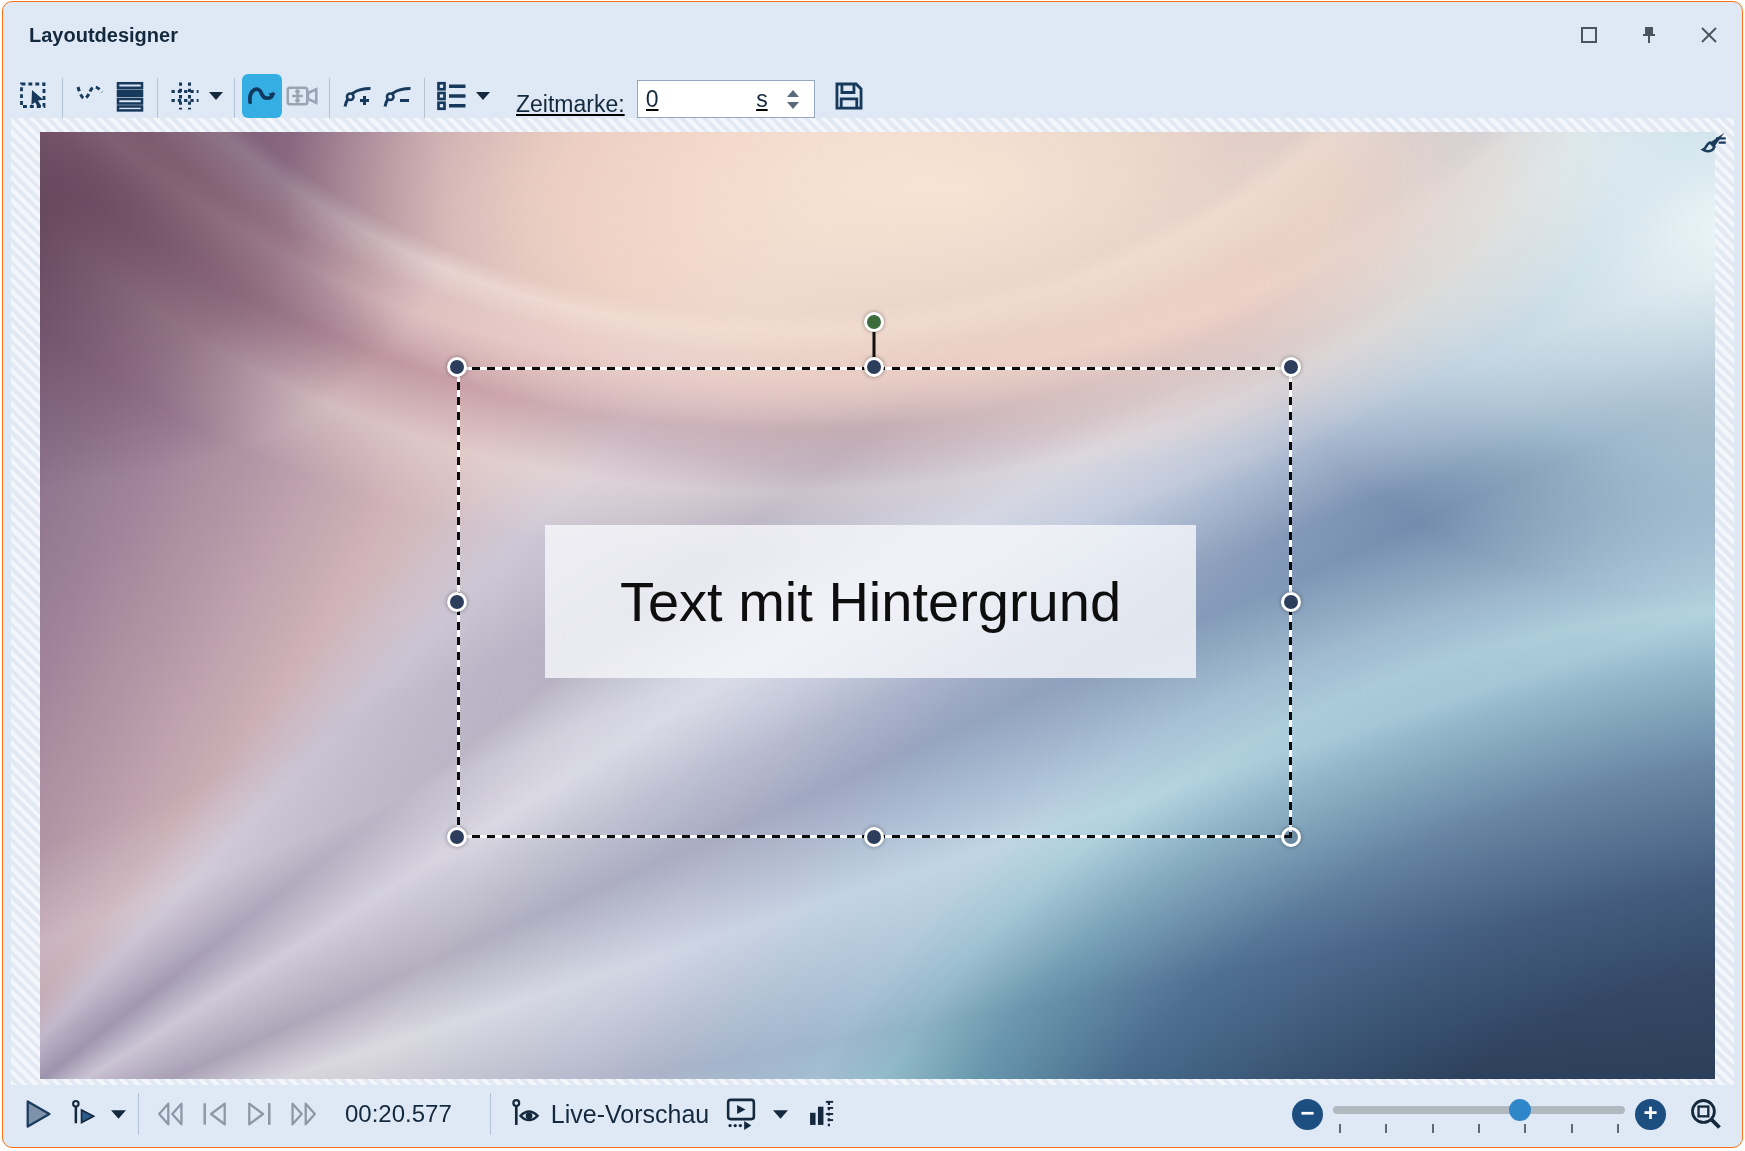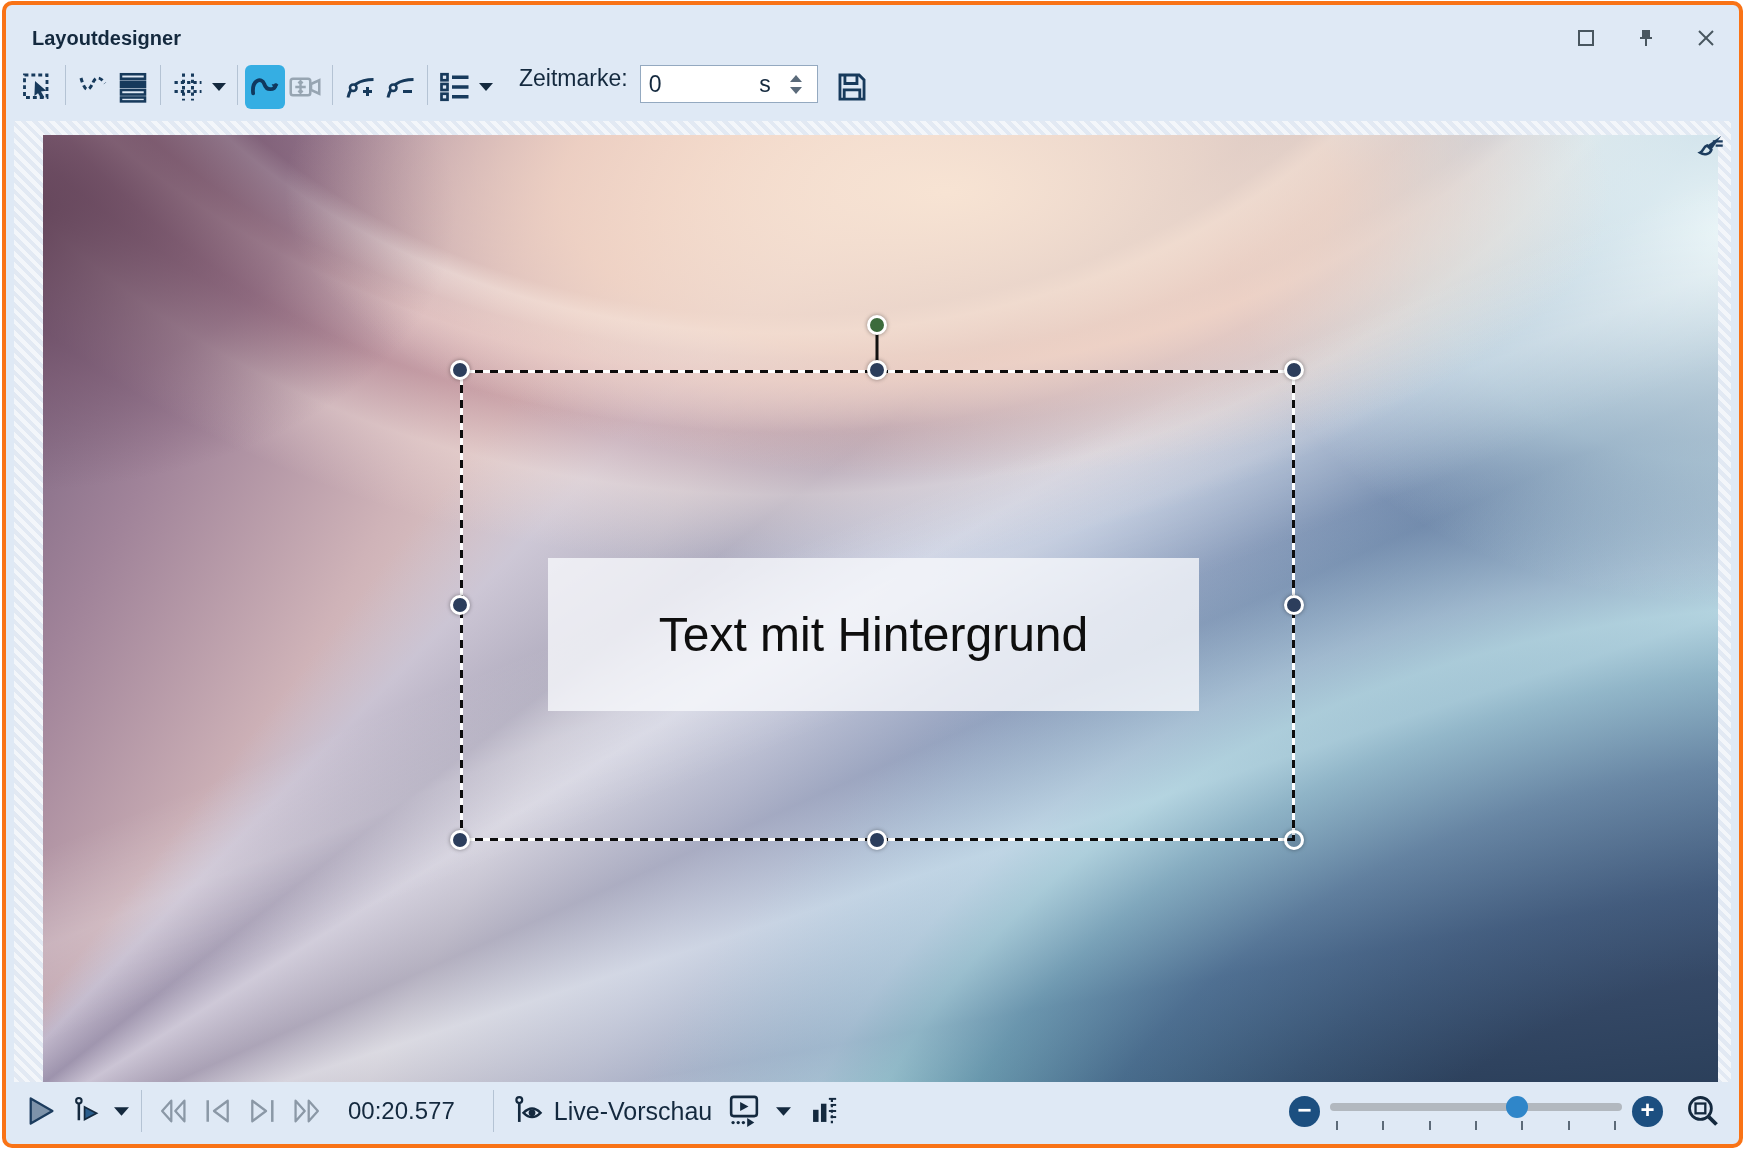--- a/index.html
+++ b/index.html
@@ -1,35 +1,35 @@
 <!DOCTYPE html>
 <html><head>
 <meta charset="utf-8">
 <style>
   * { margin:0; padding:0; box-sizing:border-box; }
   html,body { width:1745px; height:1151px; background:#fff; font-family:"Liberation Sans", sans-serif; overflow:hidden; }
 
   .window {
     position:absolute; inset:1px 2px 3px 2px;
     background:#dfe9f5;
-    border:4px solid #f97316;
+    border:1px solid #f97316;
     border-radius:10px;
     overflow:hidden;
     padding-left:40px;
   }
 
   
   .titlebar { position:absolute; top:0; left:0; right:0; height:62px; }
   .title { position:absolute; left:26px; top:22px; font-size:20px; font-weight:bold; color:#14293e; }
   .win-controls { position:absolute; right:18px; top:18px; display:flex; gap:30px; }
   .win-btn { width:30px; height:30px; display:flex; align-items:center; justify-content:center; cursor:pointer; }
   .win-btn svg { stroke:#49565f; stroke-width:2; fill:none; }
 
   
-  .toolbar { position:absolute; top:60px; left:12px; right:12px; height:56px; display:flex; align-items:flex-start; }
+  .toolbar { position:absolute; top:60px; left:12px; right:12px; height:56px; display:flex; align-items:flex-end;text-decoration:underline; }
   .tb-btn { width:40px; height:44px; display:flex; align-items:center; justify-content:center; border-radius:6px; flex:0 0 auto; }
   .tb-btn.active { background:#35aee3; }
   .tb-btn svg { stroke:#173a5c; fill:none; stroke-width:1.7; }
   .tb-btn.disabled svg { stroke:#97a5b2; }
   .tb-sep { width:1px; height:40px; background:#b4c3d4; margin:0 7px; flex:0 0 auto; }
   .tb-caret { width:22px; height:44px; display:flex; align-items:center; justify-content:center; flex:0 0 auto; }
   .tb-caret svg { fill:#14293e; }
   .zeit-label { font-size:23px; color:#14293e; margin:0 12px 0 22px; flex:0 0 auto; }
   .zeit-field { width:178px; height:38px; background:#fff; border:1px solid #94a9c0; display:flex; align-items:center; flex:0 0 auto; }
   .zeit-input { border:none; outline:none; width:108px; height:34px; font-size:23px; color:#14293e; padding-left:8px; font-family:"Liberation Sans",sans-serif; background:transparent; }
@@ -67,21 +67,21 @@
   .handle { position:absolute; width:20px; height:20px; border-radius:50%; background:#2c3e5c; border:3px solid #fff;
             box-shadow:0 0 4px rgba(0,0,0,.4); transform:translate(-50%,-50%); z-index:6; }
   .handle.hollow { background:rgba(30,45,70,.18); }
   .handle.rotate { background:#3c6b3c; }
   .rot-stem { position:absolute; width:3px; background:#111; transform:translateX(-50%); z-index:5; }
 
   .text-el {
     position:absolute; left:505px; top:393px; width:651px; height:153px; z-index:3;
     background:rgba(246,248,251,.8);
     display:flex; flex-direction:column; align-items:center; justify-content:center;
-    color:#0e0e0e; font-size:48px; line-height:71px; white-space:nowrap;margin-top:30px;
+    color:#0e0e0e; font-size:56px; line-height:71px; white-space:nowrap;
   }
 
   .brush-btn { position:absolute; right:4px; top:8px; width:34px; height:36px; z-index:8; }
 
   
   .transport { position:absolute; left:10px; right:10px; bottom:4px; height:58px; display:flex; align-items:center;text-align:center; }
   .tr-btn { display:flex; align-items:center; justify-content:center; flex:0 0 auto; }
   .tr-sep { width:1px; height:42px; background:#b4c3d4; margin:0 12px; flex:0 0 auto; }
   .timestamp { font-size:24px; color:#14293e; margin:0 26px 0 22px; flex:0 0 auto; }
   .live-label { font-size:25px; color:#14293e; margin:0 14px 0 8px; flex:0 0 auto; }

